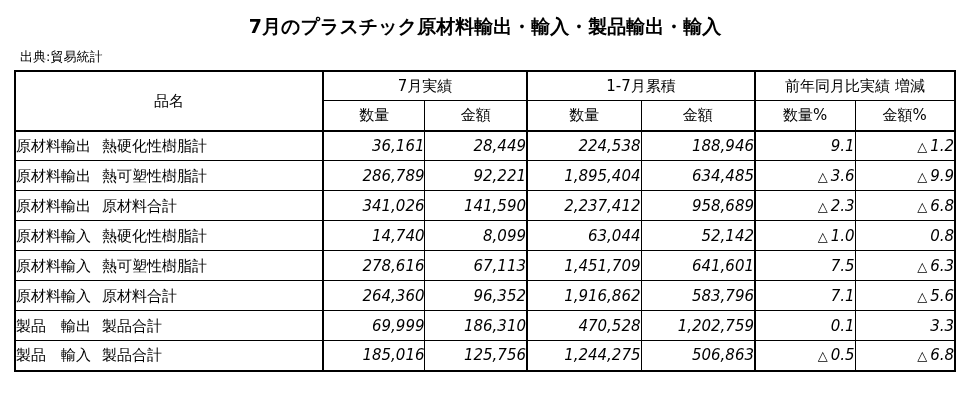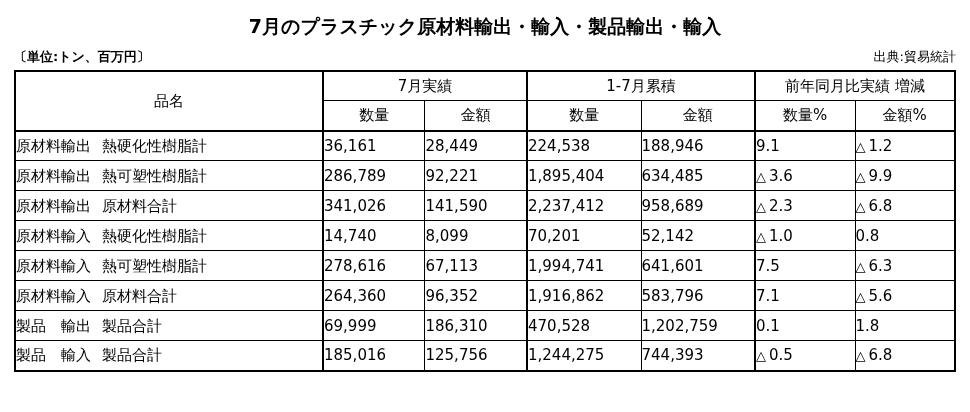--- a/index.html
+++ b/index.html
@@ -79,40 +79,40 @@
   td.label {
     padding-left: 6px;
     font-size: 15px;
     white-space: nowrap;
   }
   td.label .cat {
     display: inline-block;
     min-width: 86px;
   }
   td.num {
-    text-align: left;
+    text-align: right;
     padding-right: 7px;
     font-size: 15px;
     font-variant-numeric: tabular-nums;
     white-space: nowrap;
+    font-style: italic;
   }
   .tri {
     font-size: 13px;
     margin-right: 3px;
   }
 </style>
 </head>
 <body>
 
 <div class="page">
 
   <div class="doc-title">7月のプラスチック原材料輸出・輸入・製品輸出・輸入</div>
 
   <div class="meta-row">
-    <div class="meta-left">〔単位:トン、百万円〕</div>
     <div class="meta-right">出典:貿易統計</div>
   </div>
 
   <table class="main">
     <colgroup>
       <col style="width:308px">
       <col style="width:102px">
       <col style="width:102px">
       <col style="width:114px">
       <col style="width:114px">
@@ -160,57 +160,57 @@
           <td class="num"><span>141,590</span></td>
           <td class="num thick-left"><span>2,237,412</span></td>
           <td class="num"><span>958,689</span></td>
           <td class="num thick-left"><span class="tri">△</span><span>2.3</span></td>
           <td class="num"><span class="tri">△</span><span>6.8</span></td>
         </tr>
         <tr>
           <td class="label"><span class="cat">原材料輸入</span><span>熱硬化性樹脂計</span></td>
           <td class="num thick-left"><span>14,740</span></td>
           <td class="num"><span>8,099</span></td>
-          <td class="num thick-left"><span>70,201</span></td>
+          <td class="num thick-left"><span>63,044</span></td>
           <td class="num"><span>52,142</span></td>
           <td class="num thick-left"><span class="tri">△</span><span>1.0</span></td>
           <td class="num"><span>0.8</span></td>
         </tr>
         <tr>
           <td class="label"><span class="cat">原材料輸入</span><span>熱可塑性樹脂計</span></td>
           <td class="num thick-left"><span>278,616</span></td>
           <td class="num"><span>67,113</span></td>
-          <td class="num thick-left"><span>1,994,741</span></td>
+          <td class="num thick-left"><span>1,451,709</span></td>
           <td class="num"><span>641,601</span></td>
           <td class="num thick-left"><span>7.5</span></td>
           <td class="num"><span class="tri">△</span><span>6.3</span></td>
         </tr>
         <tr>
           <td class="label"><span class="cat">原材料輸入</span><span>原材料合計</span></td>
           <td class="num thick-left"><span>264,360</span></td>
           <td class="num"><span>96,352</span></td>
           <td class="num thick-left"><span>1,916,862</span></td>
           <td class="num"><span>583,796</span></td>
           <td class="num thick-left"><span>7.1</span></td>
           <td class="num"><span class="tri">△</span><span>5.6</span></td>
         </tr>
         <tr>
           <td class="label"><span class="cat">製品　輸出</span><span>製品合計</span></td>
           <td class="num thick-left"><span>69,999</span></td>
           <td class="num"><span>186,310</span></td>
           <td class="num thick-left"><span>470,528</span></td>
           <td class="num"><span>1,202,759</span></td>
           <td class="num thick-left"><span>0.1</span></td>
-          <td class="num"><span>1.8</span></td>
+          <td class="num"><span>3.3</span></td>
         </tr>
         <tr>
           <td class="label"><span class="cat">製品　輸入</span><span>製品合計</span></td>
           <td class="num thick-left"><span>185,016</span></td>
           <td class="num"><span>125,756</span></td>
           <td class="num thick-left"><span>1,244,275</span></td>
-          <td class="num"><span>744,393</span></td>
+          <td class="num"><span>506,863</span></td>
           <td class="num thick-left"><span class="tri">△</span><span>0.5</span></td>
           <td class="num"><span class="tri">△</span><span>6.8</span></td>
         </tr>
       </tbody>
   </table>
 
 </div>
 
 </body></html>

